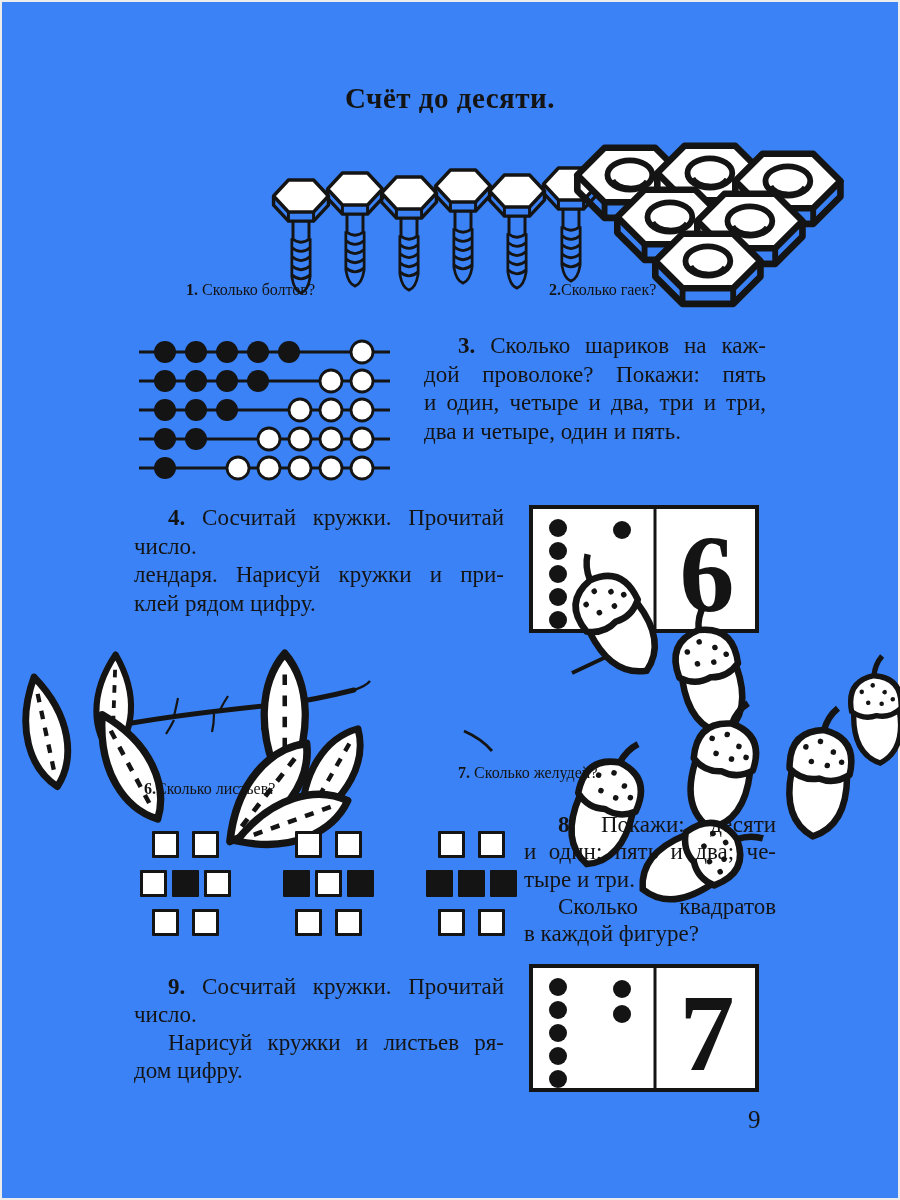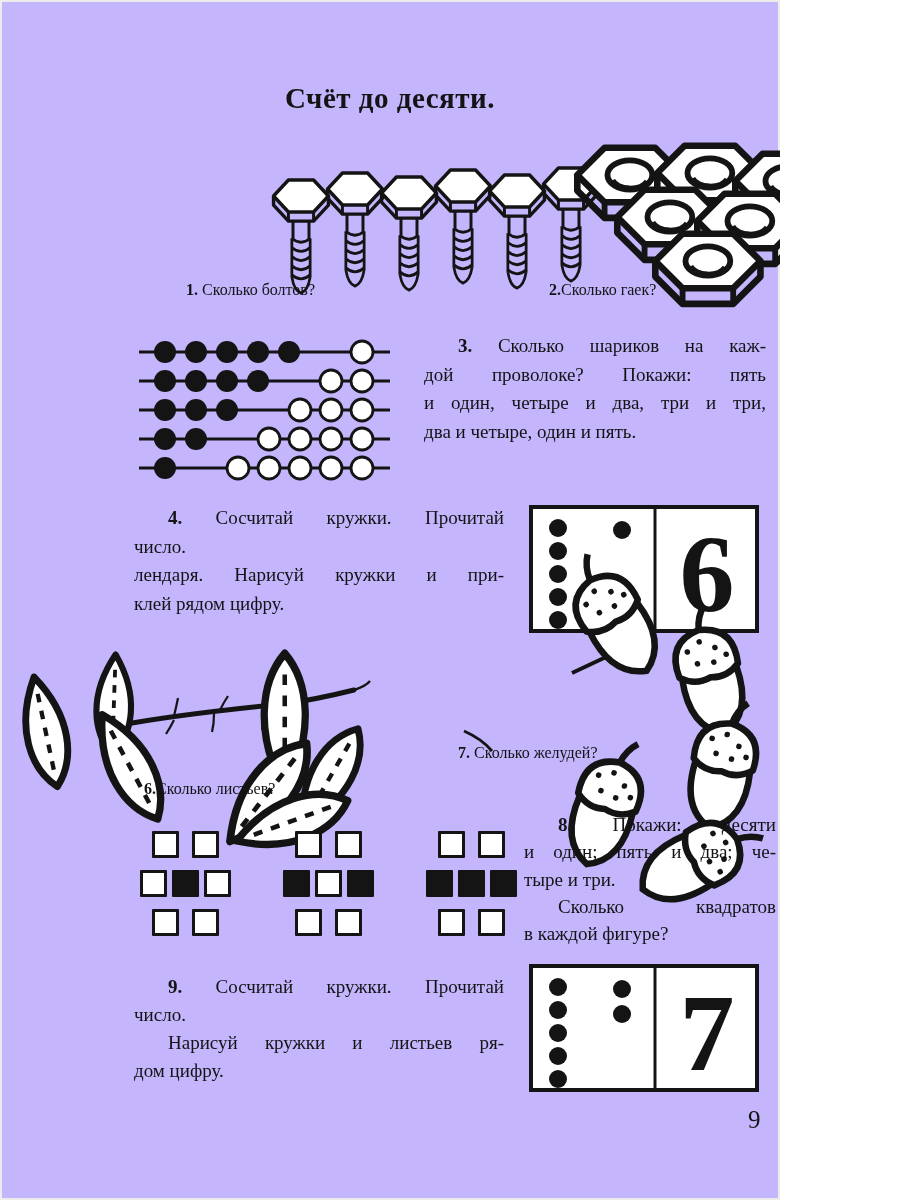--- a/index.html
+++ b/index.html
@@ -1,27 +1,27 @@
 <!DOCTYPE html>
 <html lang="ru"><head>
 <meta charset="utf-8">
 <style>
   html,body{margin:0;padding:0;background:#fff;}
   .page{
-    position:relative;width:780px;height:1200px;background:#c4b5fd;
+    position:relative;width:900px;height:1200px;background:#3b82f6;
     font-family:"Liberation Serif","DejaVu Serif",serif;color:#141414;
     box-shadow:inset 0 0 0 2px #ececec;overflow:hidden;
   }
   .title{
     position:absolute;top:82px;left:0;width:100%;text-align:center;
     font-size:29px;font-weight:bold;letter-spacing:.5px;
   }
   .caption{position:absolute;font-size:16px;white-space:nowrap;}
   .b{font-weight:bold;}
-  .para{position:absolute;font-size:19px;}
+  .para{position:absolute;font-size:23px;}
   .para .line{text-align:justify;}
   .para .line.j{text-align-last:justify;}
   .para .line.ind{text-indent:34px;}
   .lh285 .line{line-height:28.5px;}
   .lh273 .line{line-height:27.3px;}
   .lh280 .line{line-height:28px;}
   svg.ill{position:absolute;overflow:visible;}
   .card{fill:#fff;stroke:#141414;stroke-width:4;}
   .cardline{stroke:#141414;stroke-width:3;}
   .digit{
@@ -205,21 +205,21 @@
         <use href="#acorn" transform="translate(158,22) rotate(12) scale(1)"></use>
         <use href="#acorn" transform="translate(266,14) rotate(62) scale(1)"></use>
         <use href="#acorn" transform="translate(246,48) rotate(6) scale(1)"></use>
         <use href="#acorn" transform="translate(328,26) rotate(-4) scale(0.82)"></use>
       </g>
   </svg>
 
   <div class="caption" style="left:144px;top:780px">
     <span class="b">6.</span><span>Сколько листьев?</span>
   </div>
-  <div class="caption" style="left:458px;top:744px">
+  <div class="caption" style="left:458px;top:764px">
     <span class="b">7.</span><span> Сколько желудей?</span>
   </div>
 
   <div class="squares">
       <div class="sq-group">
         <div class="sq-row outer">
           <div class="sq"></div>
           <div class="sq"></div>
         </div>
         <div class="sq-row mid">

